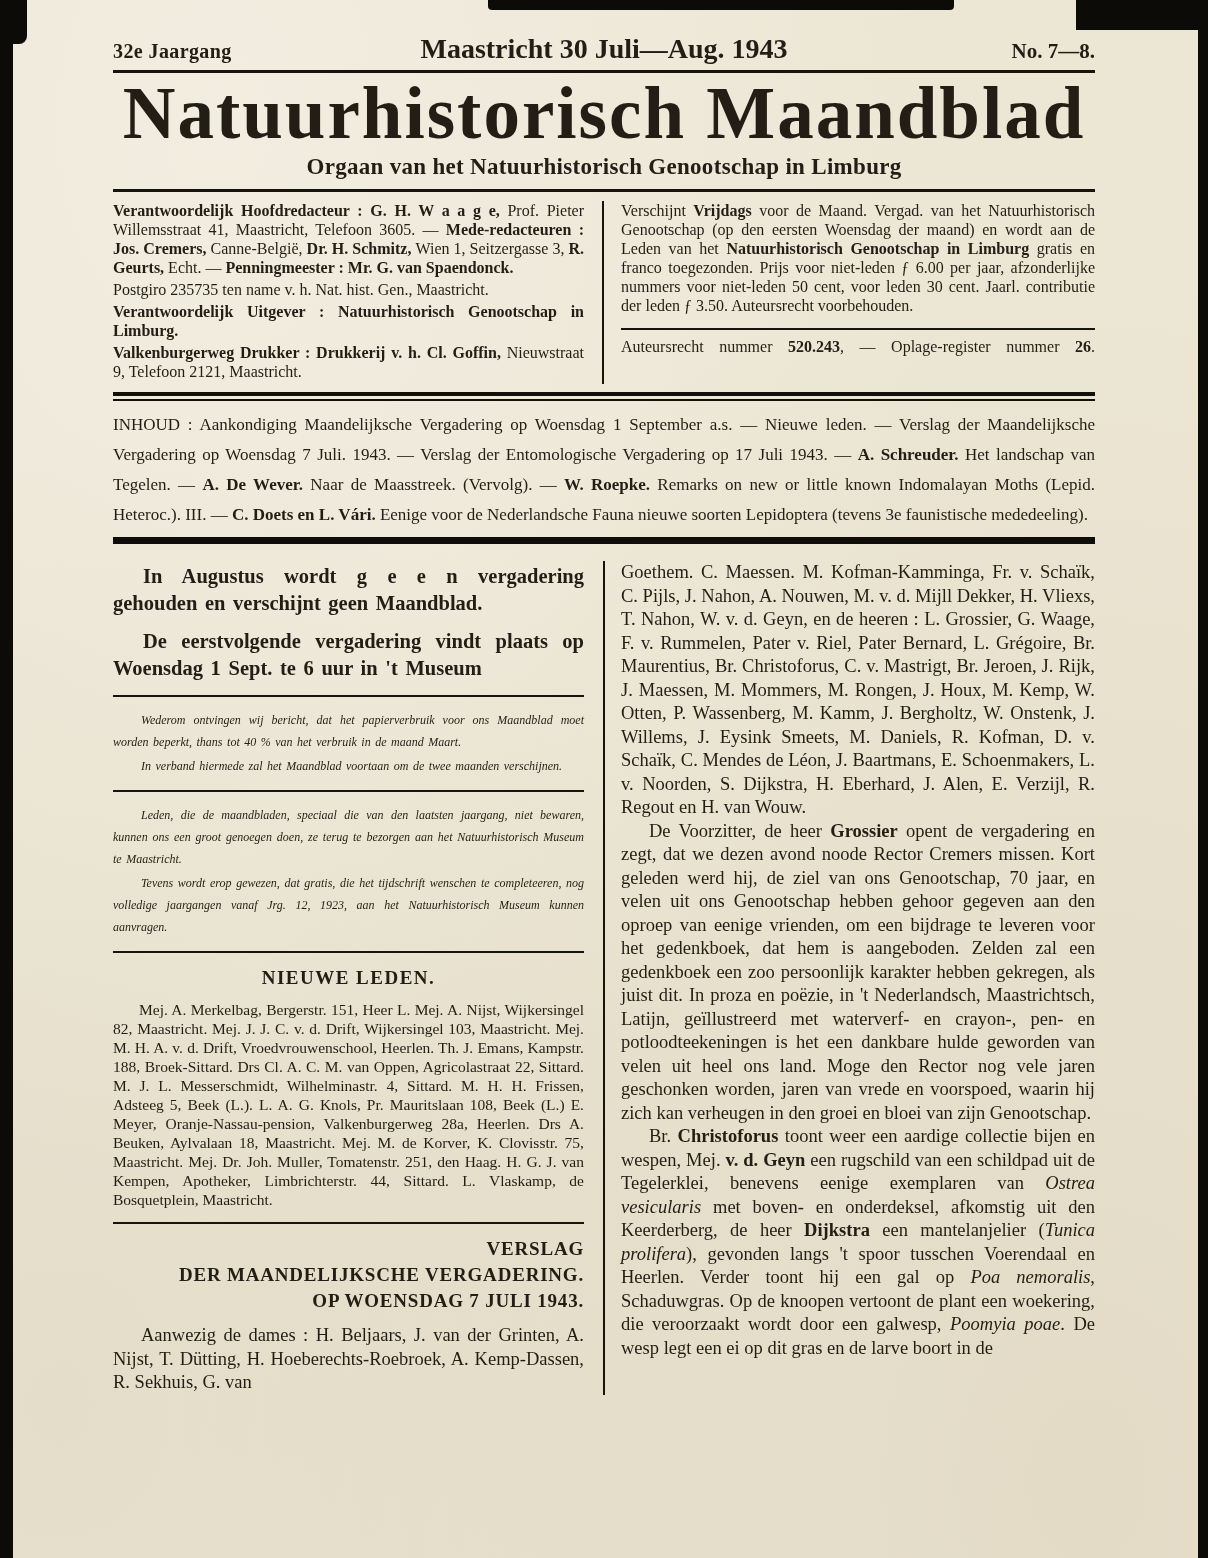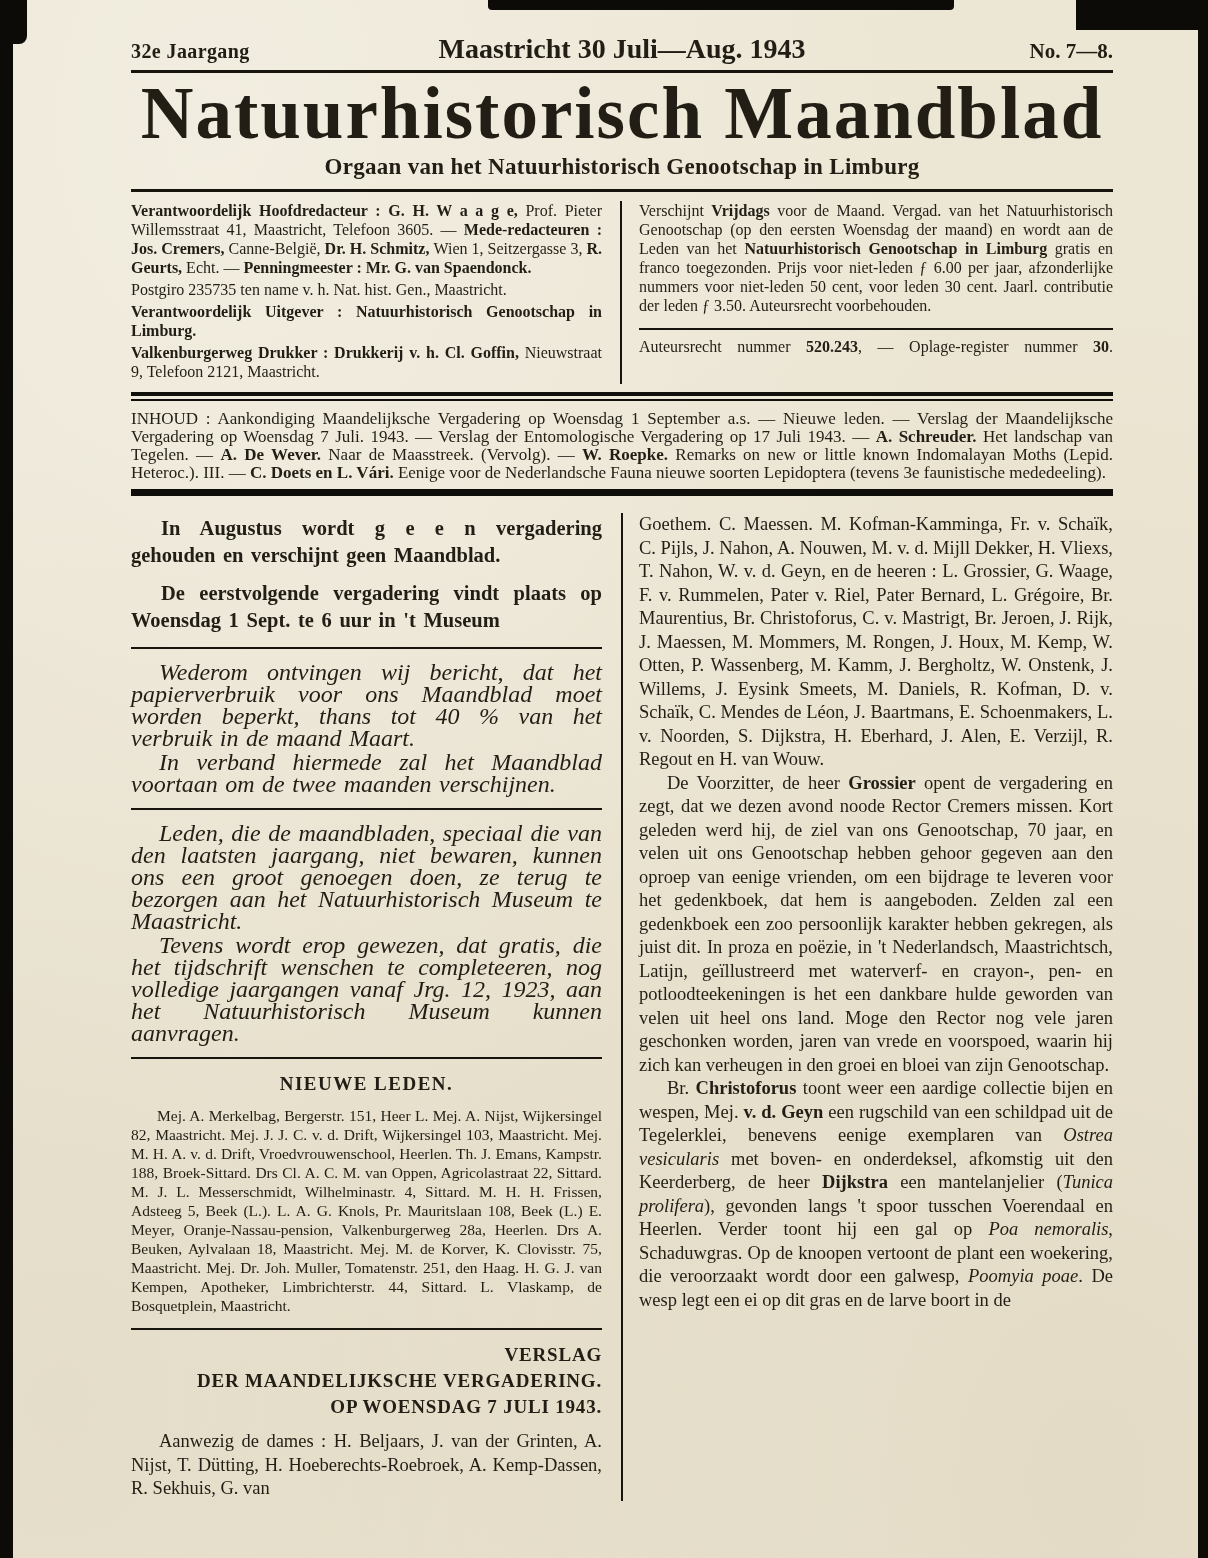--- a/index.html
+++ b/index.html
@@ -14,21 +14,21 @@
     color:#221e15;
   }
   
   .artifact{position:absolute;background:#0c0b08;}
   .edge-left{left:0;top:0;width:13px;height:1558px;}
   .corner-tl{left:0;top:0;width:27px;height:44px;border-radius:0 0 8px 0;}
   .band-top{left:488px;top:0;width:466px;height:10px;border-radius:0 0 4px 4px;}
   .corner-tr{left:1076px;top:0;width:132px;height:30px;}
   .edge-right{left:1198px;top:0;width:10px;height:1558px;}
 
-  .content{position:absolute;left:131px;top:0;width:982px;}
+  .content{position:absolute;left:113px;top:0;width:982px;}
 
   .header-row{display:flex;align-items:baseline;padding-top:33px;font-weight:bold;}
   .header-row .h-left{flex:1;text-align:left;font-size:20px;letter-spacing:0.4px;}
   .header-row .h-center{flex:1.4;text-align:center;font-size:28px;}
   .header-row .h-right{flex:1;text-align:right;font-size:21px;}
 
   .rule{border:0;border-top:3px solid #17140e;}
   .rule-header{margin-top:5px;}
   .title{margin:4px 0 0;font-size:73px;line-height:1.02;text-align:center;font-weight:bold;letter-spacing:2px;white-space:nowrap;}
   .subtitle{font-size:23px;font-weight:bold;text-align:center;margin-top:3px;letter-spacing:0.3px;}
@@ -37,31 +37,31 @@
   .colophon{display:flex;padding:9px 0 8px;font-size:16px;line-height:19px;text-align:justify;}
   .colophon-left{width:471px;}
   .vdivider{width:2px;background:#17140e;flex:0 0 auto;}
   .colophon .vdivider{margin:0 17px 0 18px;}
   .colophon-right{flex:1;display:flex;flex-direction:column;}
   .colophon p{margin:0 0 3px;}
   .reg-rule{border-top:2px solid #17140e;margin:10px 0 7px;}
   .registration{text-align:justify;text-align-last:justify;}
 
   .double-rule{height:3px;border-top:4px solid #12100b;border-bottom:2px solid #12100b;}
-  .inhoud{margin:9px 0 0;font-size:17px;line-height:18px;text-align:justify;}
+  .inhoud{margin:9px 0 0;font-size:17px;line-height:30px;text-align:justify;}
   .heavy-rule{height:7px;background:#0f0d09;margin-top:7px;}
 
   .body-cols{display:flex;margin-top:17px;font-size:18.5px;line-height:23.5px;}
   .body-left{width:471px;}
   .body-cols .vdivider{margin:0 16px 0 19px;}
   .body-right{flex:1;}
 
   .ann{margin:2px 0 11px;font-size:20.5px;line-height:27px;font-weight:bold;text-align:justify;text-indent:30px;word-spacing:2.5px;}
   .col-rule{border:0;border-top:2px solid #17140e;margin:13px 0 12px;}
-  .notice{margin:0 0 2px;font-style:italic;font-size:24px;line-height:22px;text-align:justify;text-indent:28px;word-spacing:1.5px;}
+  .notice{margin:0 0 2px;font-style:italic;font-size:12px;line-height:22px;text-align:justify;text-indent:28px;word-spacing:1.5px;}
   .sec-heading{font-size:19px;font-weight:bold;text-align:center;letter-spacing:1.5px;line-height:25px;margin:2px 0 10px;}
   .report-heading{margin:2px 0 10px;}
   .report-heading div{font-size:19px;font-weight:bold;text-align:right;letter-spacing:0.8px;line-height:26px;}
   .members{font-size:15.5px;line-height:19px;text-align:justify;text-indent:26px;margin:0;}
   .bodytext{margin:0;text-align:justify;}
   .indent{text-indent:28px;}
   .b{font-weight:bold;}
   .i{font-style:italic;}
 </style>
 </head>
@@ -92,21 +92,21 @@
       <div class="colophon-left">
         <p><span class="b">Verantwoordelijk Hoofdredacteur : </span><span class="b">G. H. W a a g e, </span><span>Prof. Pieter Willemsstraat 41, Maastricht, Telefoon 3605. — </span><span class="b">Mede-redacteuren : </span><span class="b">Jos. Cremers, </span><span>Canne-België, </span><span class="b">Dr. H. Schmitz, </span><span>Wien 1, Seitzergasse 3, </span><span class="b">R. Geurts, </span><span>Echt. — </span><span class="b">Penningmeester : Mr. G. van Spaendonck.</span></p>
         <p>Postgiro 235735 ten name v. h. Nat. hist. Gen., Maastricht.</p>
         <p><span class="b">Verantwoordelijk Uitgever : Natuurhistorisch Genootschap in Limburg.</span></p>
         <p><span class="b">Valkenburgerweg Drukker : Drukkerij v. h. Cl. Goffin, </span><span>Nieuwstraat 9, Telefoon 2121, Maastricht.</span></p>
       </div>
       <div class="vdivider"></div>
       <div class="colophon-right">
         <p><span>Verschijnt </span><span class="b">Vrijdags</span><span> voor de Maand. Vergad. van het Natuurhistorisch Genootschap (op den eersten Woensdag der maand) en wordt aan de Leden van het </span><span class="b">Natuurhistorisch Genootschap in Limburg</span><span> gratis en franco toegezonden. Prijs voor niet-leden ƒ 6.00 per jaar, afzonderlijke nummers voor niet-leden 50 cent, voor leden 30 cent. Jaarl. contributie der leden ƒ 3.50. Auteursrecht voorbehouden.</span></p>
         <div class="reg-rule"></div>
-        <p class="registration"><span>Auteursrecht nummer </span><span class="b">520.243</span><span>, — Oplage-register nummer </span><span class="b">30</span><span>.</span></p>
+        <p class="registration"><span>Auteursrecht nummer </span><span class="b">520.243</span><span>, — Oplage-register nummer </span><span class="b">26</span><span>.</span></p>
       </div>
     </div>
 
     <div class="double-rule"></div>
     <p class="inhoud"><span>INHOUD : Aankondiging Maandelijksche Vergadering op Woensdag 1 September a.s. — Nieuwe leden. — Verslag der Maandelijksche Vergadering op Woensdag 7 Juli. 1943. — Verslag der Entomologische Vergadering op 17 Juli 1943. — </span><span class="b">A. Schreuder.</span><span> Het landschap van Tegelen. — </span><span class="b">A. De Wever.</span><span> Naar de Maasstreek. (Vervolg). — </span><span class="b">W. Roepke.</span><span> Remarks on new or little known Indomalayan Moths (Lepid. Heteroc.). III. — </span><span class="b">C. Doets en L. Vári.</span><span> Eenige voor de Nederlandsche Fauna nieuwe soorten Lepidoptera (tevens 3e faunistische mededeeling).</span></p>
     <div class="heavy-rule"></div>
 
     <div class="body-cols">
 
       <div class="body-left">

